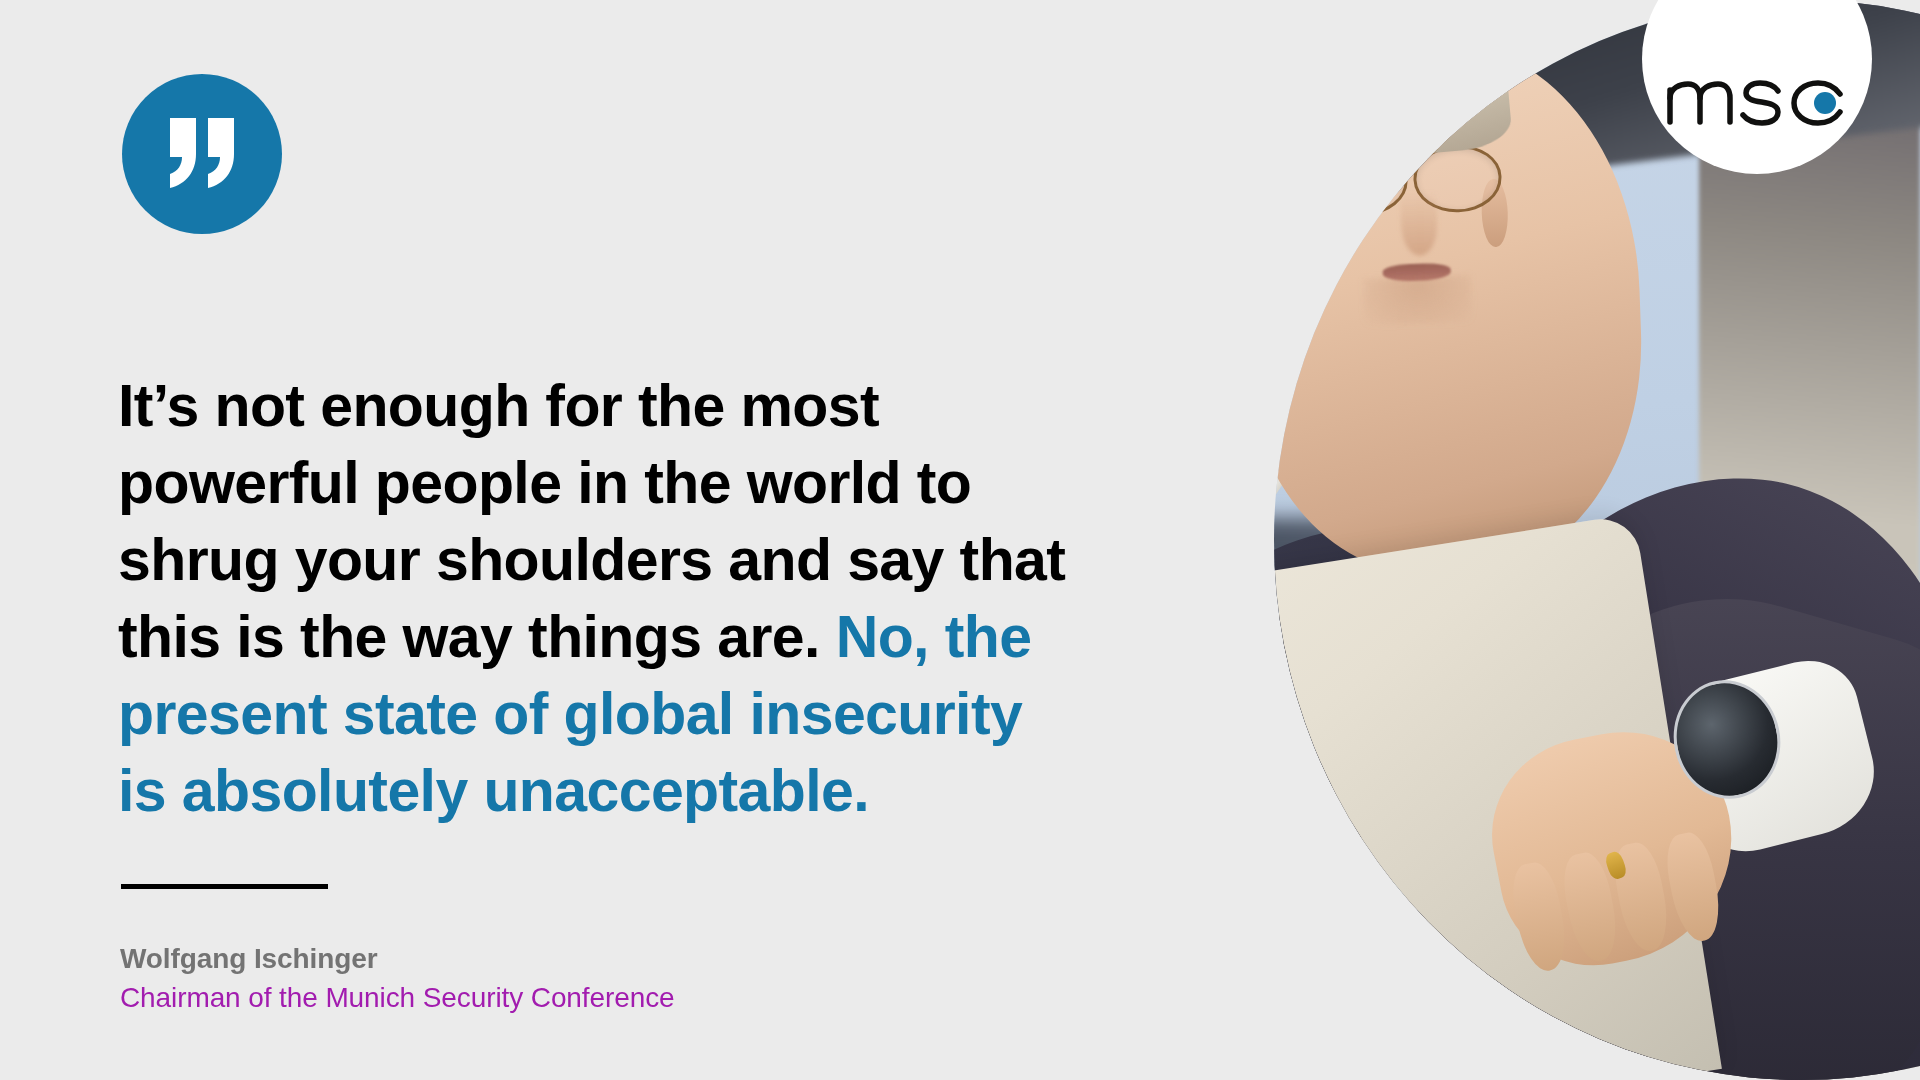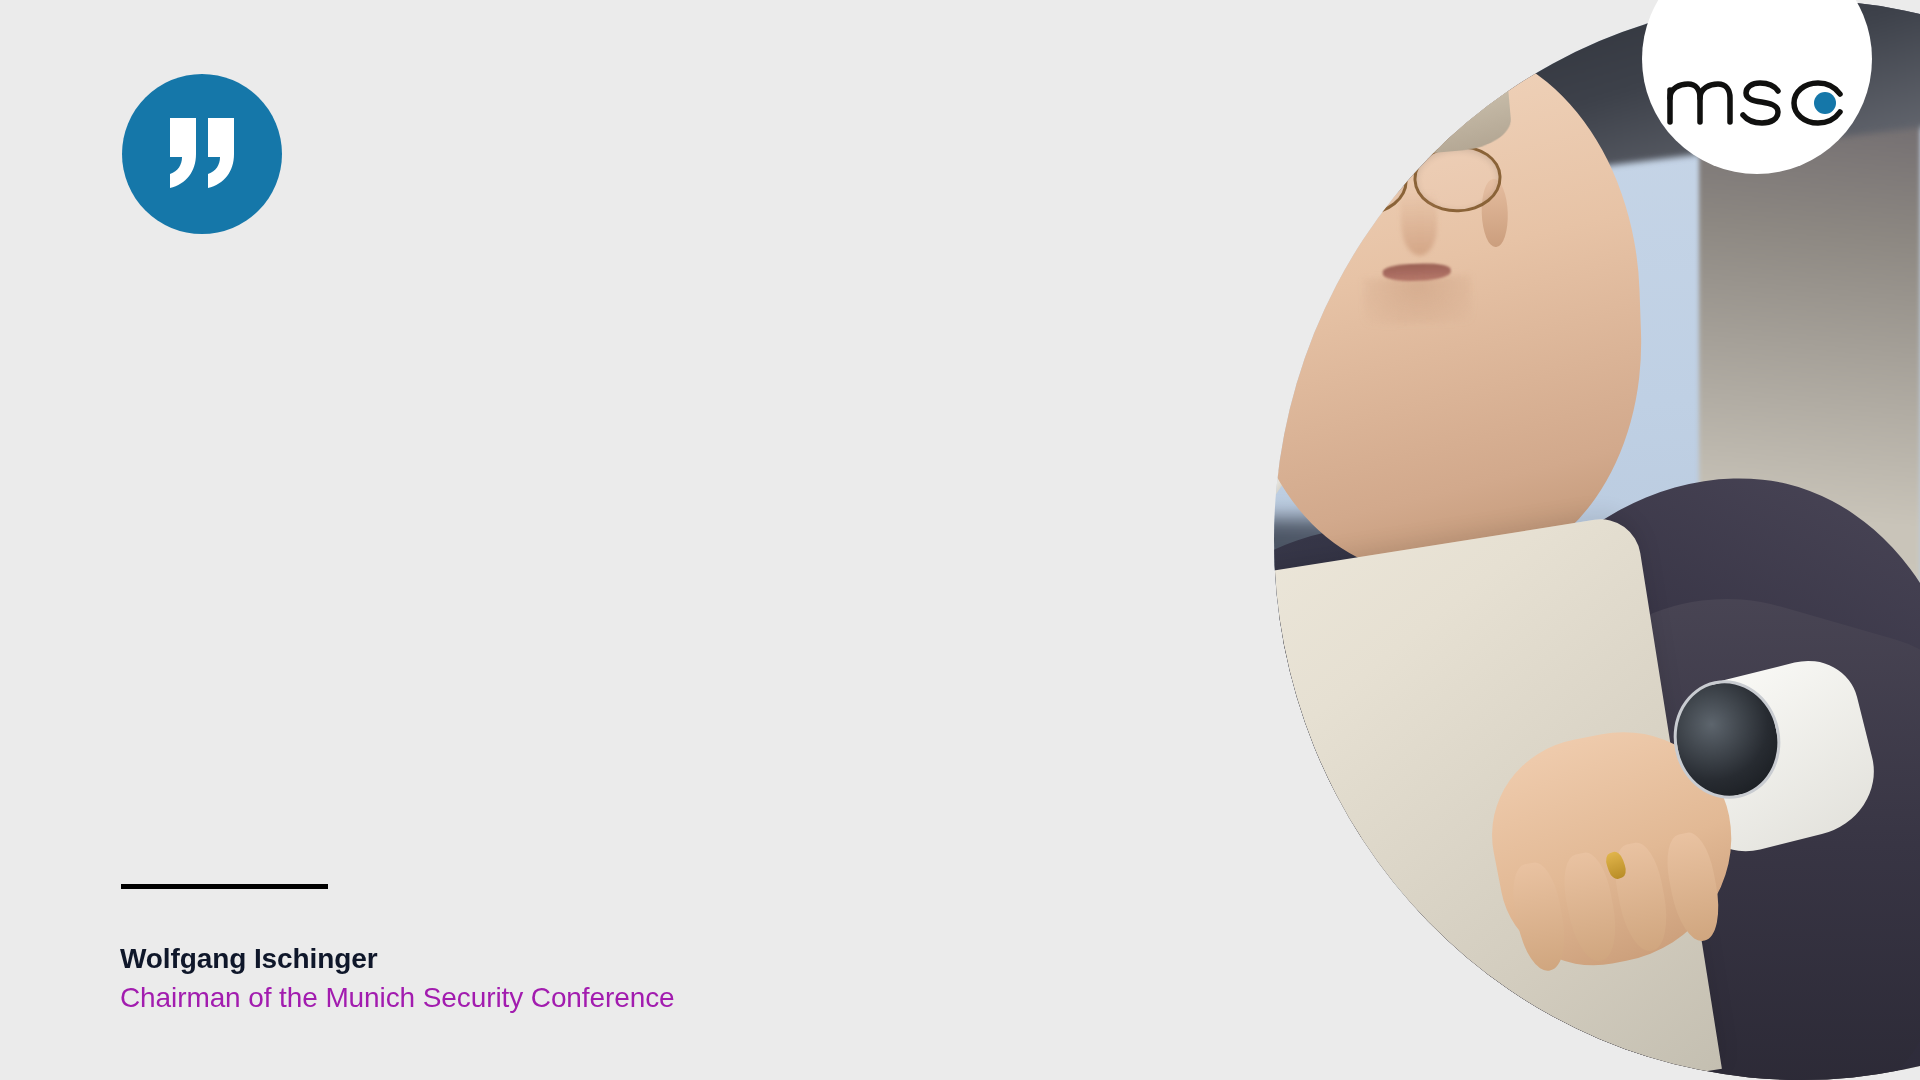--- a/index.html
+++ b/index.html
@@ -63,21 +63,21 @@
   
   #attribution {
     position: absolute;
     left: 120px;
     top: 940px;
     width: 900px;
   }
   #speaker-name {
     font-size: 28px;
     font-weight: bold;
-    color: #0f172a;
+    color: #737373;
     letter-spacing: -0.1px;
     line-height: 38px;
   }
   #speaker-role {
     font-size: 28px;
     font-weight: normal;
     color: #a21caf;
     letter-spacing: -0.1px;
     line-height: 40px;
   }
@@ -459,20 +459,21 @@
 
     <div id="quote-badge">
       <svg width="160" height="160" viewBox="0 0 160 160" aria-hidden="true">
         <g fill="#ffffff">
           <path d="M48 44 h26 v36 c0 18 -10 30 -26 34 v-14 c8 -3 12 -9 12 -17 h-12 z"></path>
           <path d="M86 44 h26 v36 c0 18 -10 30 -26 34 v-14 c8 -3 12 -9 12 -17 h-12 z"></path>
         </g>
       </svg>
     </div>
 
+    <div id="quote-text"><span>It’s not enough for the most powerful people in the world to shrug your shoulders and say that this is the way things are. </span><span class="quote-hl">No, the present state of global insecurity is absolutely unacceptable.</span></div>
 
     <div id="divider"></div>
 
     <div id="attribution">
       <div id="speaker-name">Wolfgang Ischinger</div>
       <div id="speaker-role">Chairman of the Munich Security Conference</div>
     </div>
   </div>
 
   <div id="photo-panel">

